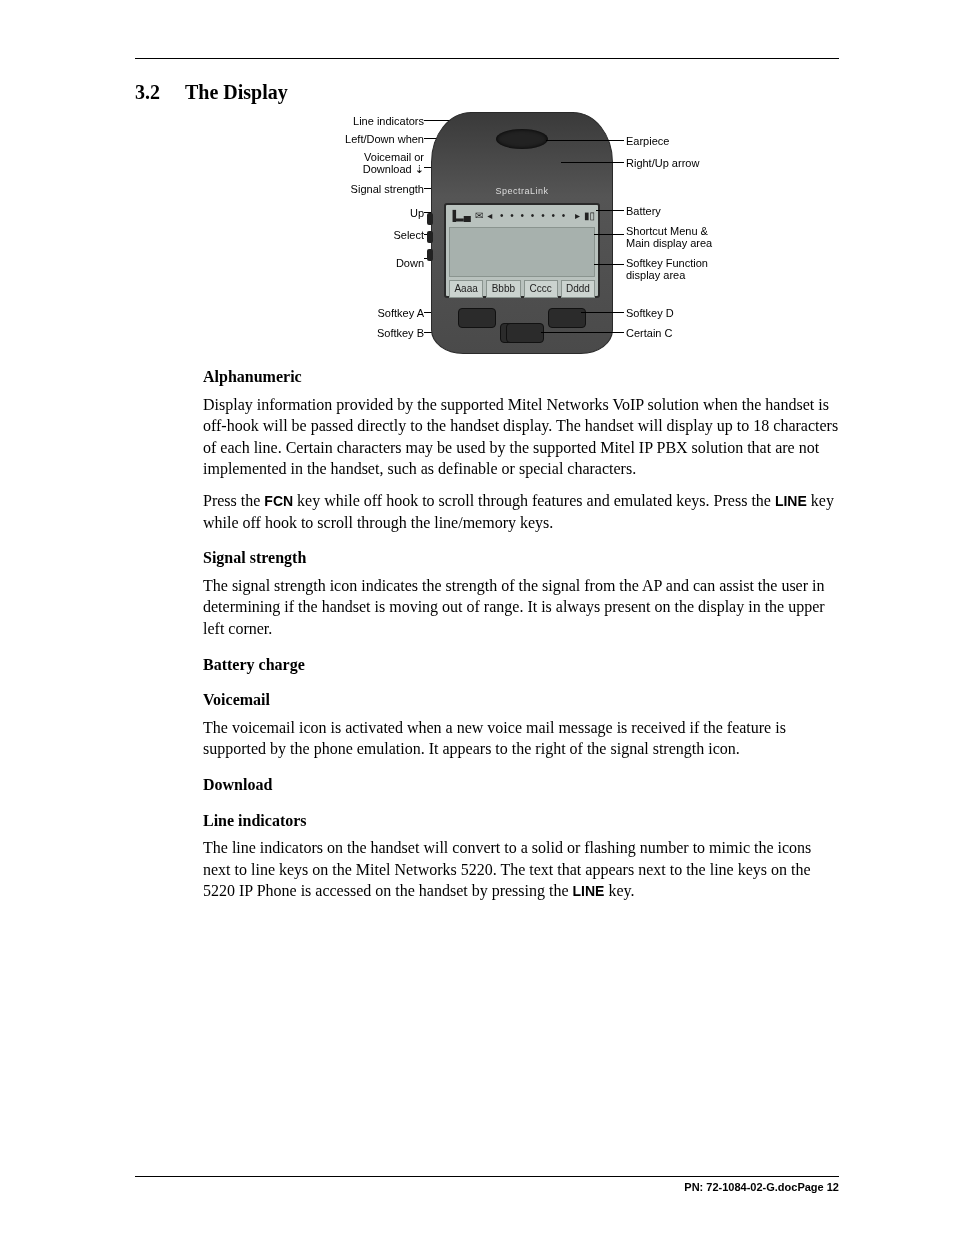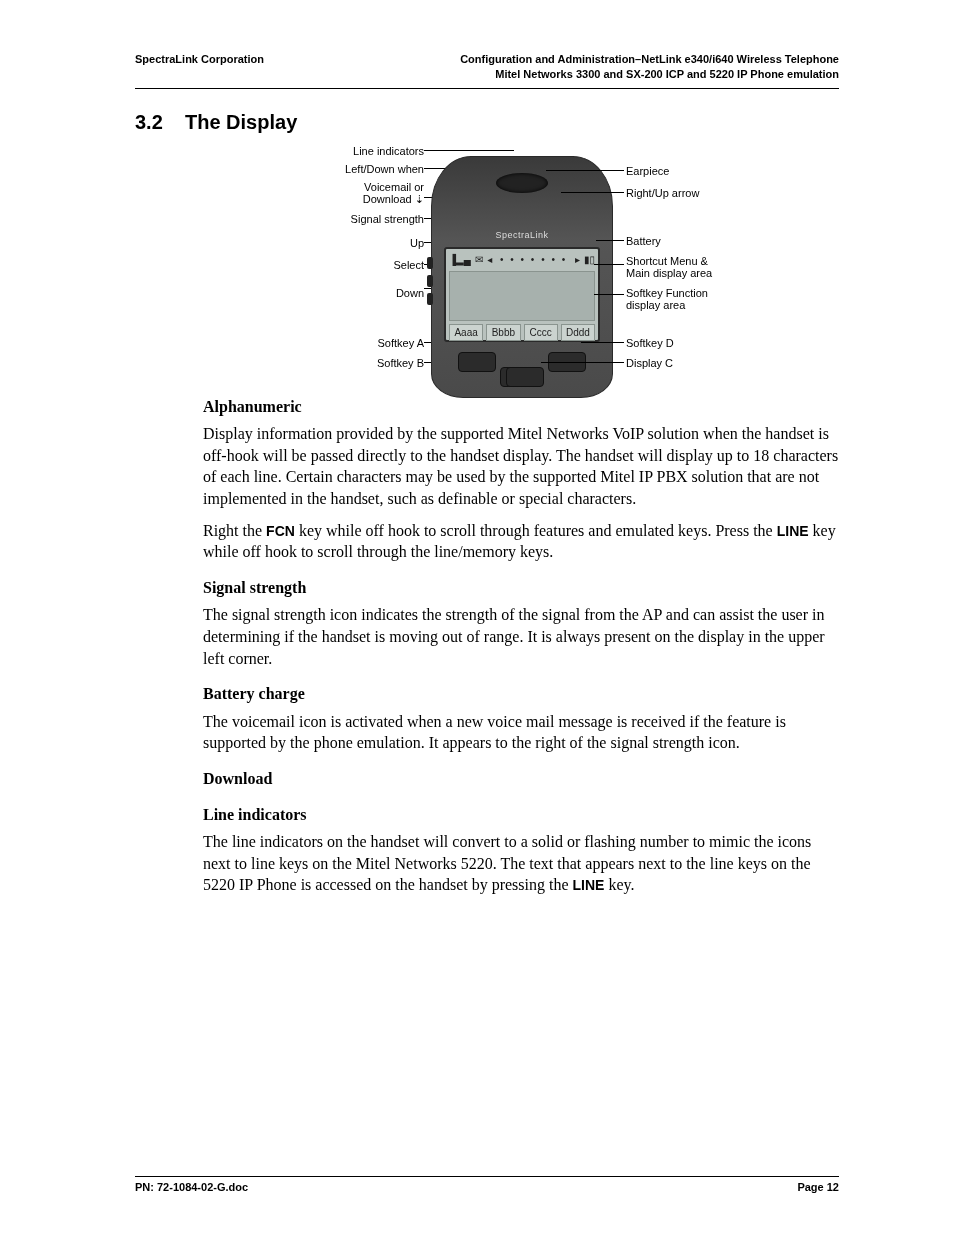--- a/index.html
+++ b/index.html
@@ -27,21 +27,21 @@
     align-items: flex-start;
   }
   .hdr-right { text-align: right; }
   .hdr-right div { margin: 0; }
   .hr-top {
     border: none;
     border-top: 1px solid #000;
     margin: 6px 0 20px 0;
   }
   .section-head {
-    font-family: Liberation Sans, sans-serif;
+    font-family: Liberation Serif, serif;
     font-weight: 700;
     font-size: 20px;
     margin: 12px 0 6px 0;
   }
   .section-head .num { display:inline-block; width: 50px; }
   .content {
     margin-left: 68px;
   }
   .para { margin: 6px 0 10px 0; }
   .subhead {
@@ -59,38 +59,37 @@
     left: 135px; right: 115px; bottom: 40px;
     font-family: "Helvetica Neue", Arial, sans-serif;
     font-weight: 700;
     font-size: 11px;
   }
   .hr-bot {
     border: none;
     border-top: 1px solid #000;
     margin: 0 0 3px 0;
   }
-  .foot-row { display:flex; justify-content:space-between; }
+  .foot-row { display:flex; justify-content:flex-end; }
 
   
   .diagram {
     position: relative;
     width: 430px;
     height: 240px;
     margin: 2px auto 10px auto;
     font-family: Arial, sans-serif;
     font-size: 11px;
   }
   .dev-body {
     position:absolute;
     left: 125px; top: 0; width: 180px; height: 240px;
     background: linear-gradient(180deg,#3a3a3a 0%, #555 35%, #4a4a4a 100%);
     border-radius: 40px 40px 32px 32px / 50px 50px 24px 24px;
     border: 1px solid #2a2a2a;
-    margin-top: 14px;
   }
   .earpiece {
     position:absolute; left:50%; top:16px; width:52px; height:20px;
     margin-left:-26px; background:#222; border-radius:50%;
     box-shadow: inset 0 0 4px #000;
   }
   .screen {
     position:absolute; left:12px; right:12px; top:90px; height:95px;
     background:#b9c2be; border:2px solid #2a2a2a; border-radius:3px;
     box-sizing:border-box; padding:3px;
@@ -118,27 +117,20 @@
   .L { width:118px; left:0; }
   .R { left:320px; }
 
   
   .lead { position:absolute; border-top:1px solid #000; }
 </style>
 </head>
 <body>
 
 <div class="page">
-  <div class="header">
-    <div>SpectraLink Corporation</div>
-    <div class="hdr-right">
-      <div>Configuration and Administration–NetLink e340/i640 Wireless Telephone</div>
-      <div>Mitel Networks 3300 and SX-200 ICP and 5220 IP Phone emulation</div>
-    </div>
-  </div>
   <hr class="hr-top">
 
   <div class="section-head">
     <span class="num">3.2</span><span>The Display</span>
   </div>
 
   <div class="content">
 
     <div class="diagram">
 
@@ -196,43 +188,44 @@
       </div>
 
       <div class="lbl R" style="top:22px">Earpiece</div>
       <div class="lbl R" style="top:44px">Right/Up arrow</div>
       <div class="lbl R" style="top:92px">Battery</div>
       <div class="lbl R" style="top:112px">Shortcut Menu &amp;</div>
       <div class="lbl R" style="top:124px">Main display area</div>
       <div class="lbl R" style="top:144px">Softkey Function</div>
       <div class="lbl R" style="top:156px">display area</div>
       <div class="lbl R" style="top:194px">Softkey D</div>
-      <div class="lbl R" style="top:214px">Display C</div>
+      <div class="lbl R" style="top:214px">Certain C</div>
 
       <div class="lead" style="left:240px; top:28px;  width:78px;"></div>
       <div class="lead" style="left:255px; top:50px;  width:63px;"></div>
       <div class="lead" style="left:290px; top:98px;  width:28px;"></div>
       <div class="lead" style="left:288px; top:122px; width:30px;"></div>
       <div class="lead" style="left:288px; top:152px; width:30px;"></div>
       <div class="lead" style="left:275px; top:200px; width:43px;"></div>
       <div class="lead" style="left:235px; top:220px; width:83px;"></div>
     </div>
 
     <div class="subhead">Alphanumeric</div>
     <div class="para">Display information provided by the supported Mitel Networks VoIP solution when the handset is off-hook will be passed directly to the handset display. The handset will display up to 18 characters of each line. Certain characters may be used by the supported Mitel IP PBX solution that are not implemented in the handset, such as definable or special characters.</div>
 
     <div class="para">
-      <span>Right the </span><span class="sans-bold">FCN</span><span> key while off hook to scroll through features and emulated keys. Press the </span><span class="sans-bold">LINE</span><span> key while off hook to scroll through the line/memory keys.</span>
+      <span>Press the </span><span class="sans-bold">FCN</span><span> key while off hook to scroll through features and emulated keys. Press the </span><span class="sans-bold">LINE</span><span> key while off hook to scroll through the line/memory keys.</span>
     </div>
 
     <div class="subhead">Signal strength</div>
     <div class="para">The signal strength icon indicates the strength of the signal from the AP and can assist the user in determining if the handset is moving out of range. It is always present on the display in the upper left corner.</div>
 
     <div class="subhead">Battery charge</div>
 
+    <div class="subhead">Voicemail</div>
     <div class="para">The voicemail icon is activated when a new voice mail message is received if the feature is supported by the phone emulation. It appears to the right of the signal strength icon.</div>
 
     <div class="subhead">Download</div>
 
     <div class="subhead">Line indicators</div>
     <div class="para">
       <span>The line indicators on the handset will convert to a solid or flashing number to mimic the icons next to line keys on the Mitel Networks 5220. The text that appears next to the line keys on the 5220 IP Phone is accessed on the handset by pressing the </span><span class="sans-bold">LINE</span><span> key.</span>
     </div>
 
   </div>

